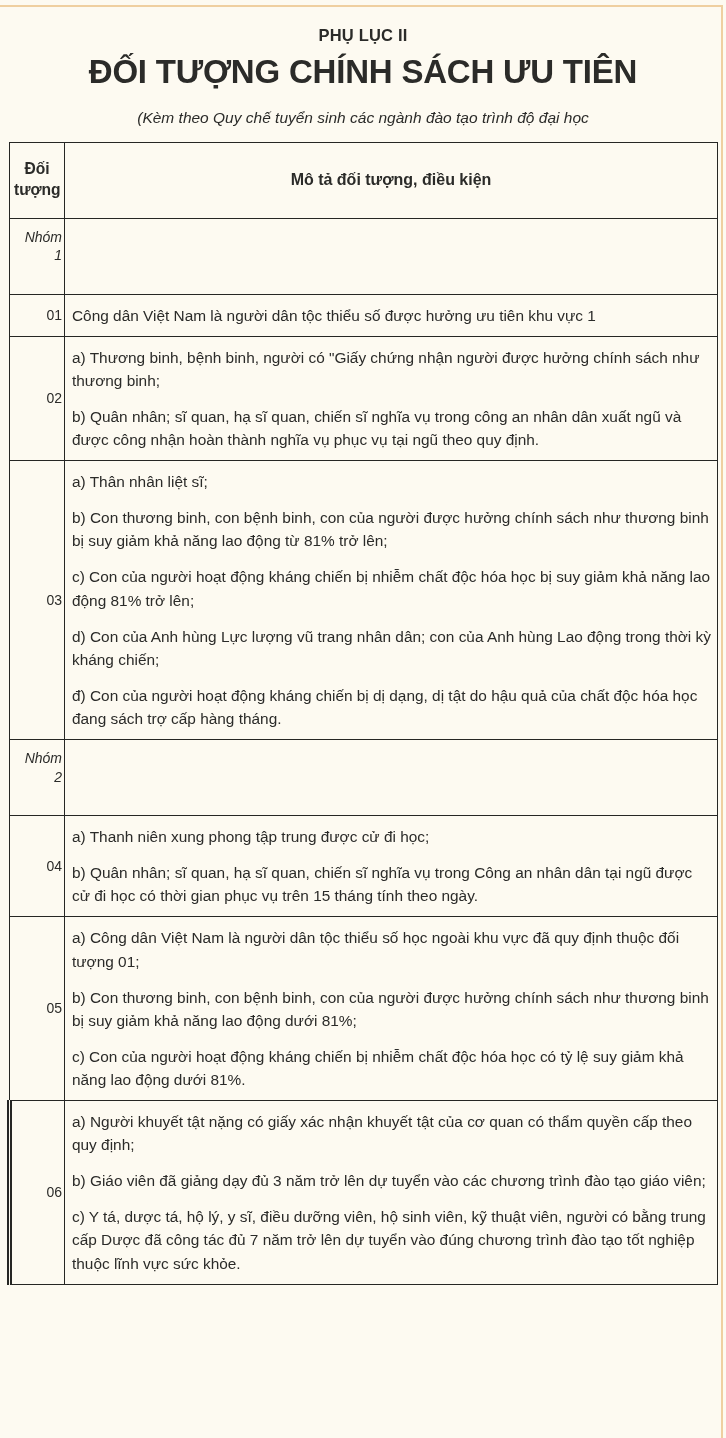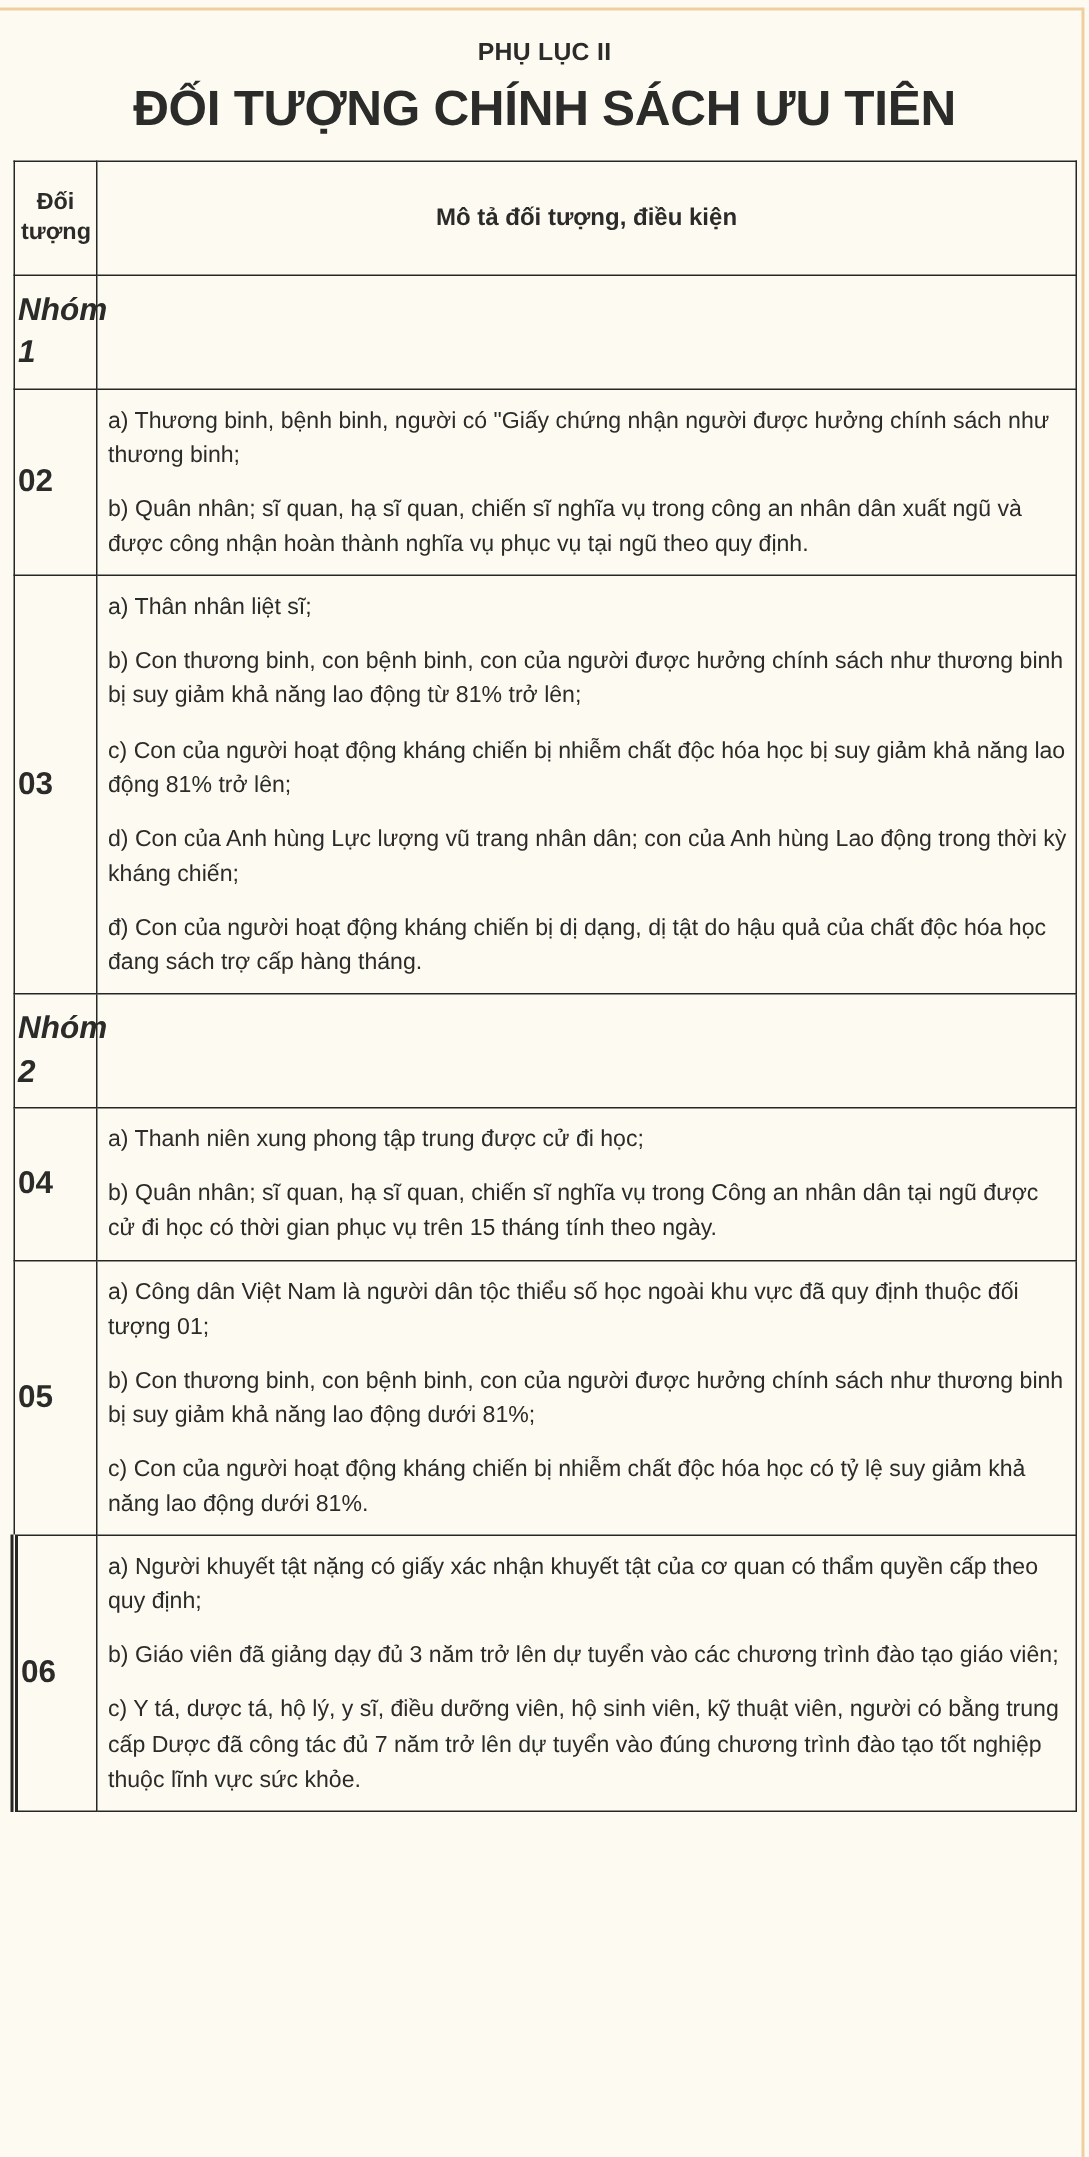--- a/index.html
+++ b/index.html
@@ -93,25 +93,24 @@
     font-weight: bold;
     text-align: center;
     padding: 10px 4px;
     font-size: 15.6px;
     line-height: 1.32;
   }
   th.hdr-code { height: 76px; }
   th.hdr-desc { font-size: 16px; }
 
   td.code-cell {
-    text-align: left;
+    text-align: right;
     padding: 6px 2px;
-    font-size: 21px;
+    font-size: 14px;
     line-height: 1.35;
-    font-weight: bold;
   }
   td.code-cell.group {
     font-style: italic;
     vertical-align: top;
     padding-top: 9px;
   }
   td.code-cell.group .gnum { display: block; }
 
   td.desc-cell {
     padding: 9px 5px 9px 7px;
@@ -134,20 +133,21 @@
 <div class="page-frame"></div>
 
 <div class="sheet">
 
   <div class="doc-header">
     <div class="appendix-label">PHỤ LỤC II</div>
 
     <h1 class="doc-title">ĐỐI TƯỢNG CHÍNH SÁCH ƯU TIÊN</h1>
 
     <div class="doc-subtitle">
+      <span>(Kèm theo Quy chế tuyển sinh các ngành đào tạo trình độ đại học</span>
     </div>
   </div>
 
   <div class="tbl-wrap">
     <table class="obj-table">
       <colgroup>
         <col class="col-code">
         <col class="col-desc">
       </colgroup>
       <thead>
@@ -160,20 +160,26 @@
         </tr>
       </thead>
       <tbody id="tbody">
           <tr class="group-row">
             <td class="code-cell group">
               <span class="gnum">Nhóm</span>
               <span class="gnum">1</span>
             </td>
             <td class="desc-cell"></td>
           </tr>
+          <tr class=" single-line">
+            <td class="code-cell">01</td>
+            <td class="desc-cell">
+              <p>Công dân Việt Nam là người dân tộc thiểu số được hưởng ưu tiên khu vực 1</p>
+            </td>
+          </tr>
           <tr>
             <td class="code-cell">02</td>
             <td class="desc-cell">
               <p>a) Thương binh, bệnh binh, người có "Giấy chứng nhận người được hưởng chính sách như thương binh;</p>
               <p>b) Quân nhân; sĩ quan, hạ sĩ quan, chiến sĩ nghĩa vụ trong công an nhân dân xuất ngũ và được công nhận hoàn thành nghĩa vụ phục vụ tại ngũ theo quy định.</p>
             </td>
           </tr>
           <tr>
             <td class="code-cell">03</td>
             <td class="desc-cell">

